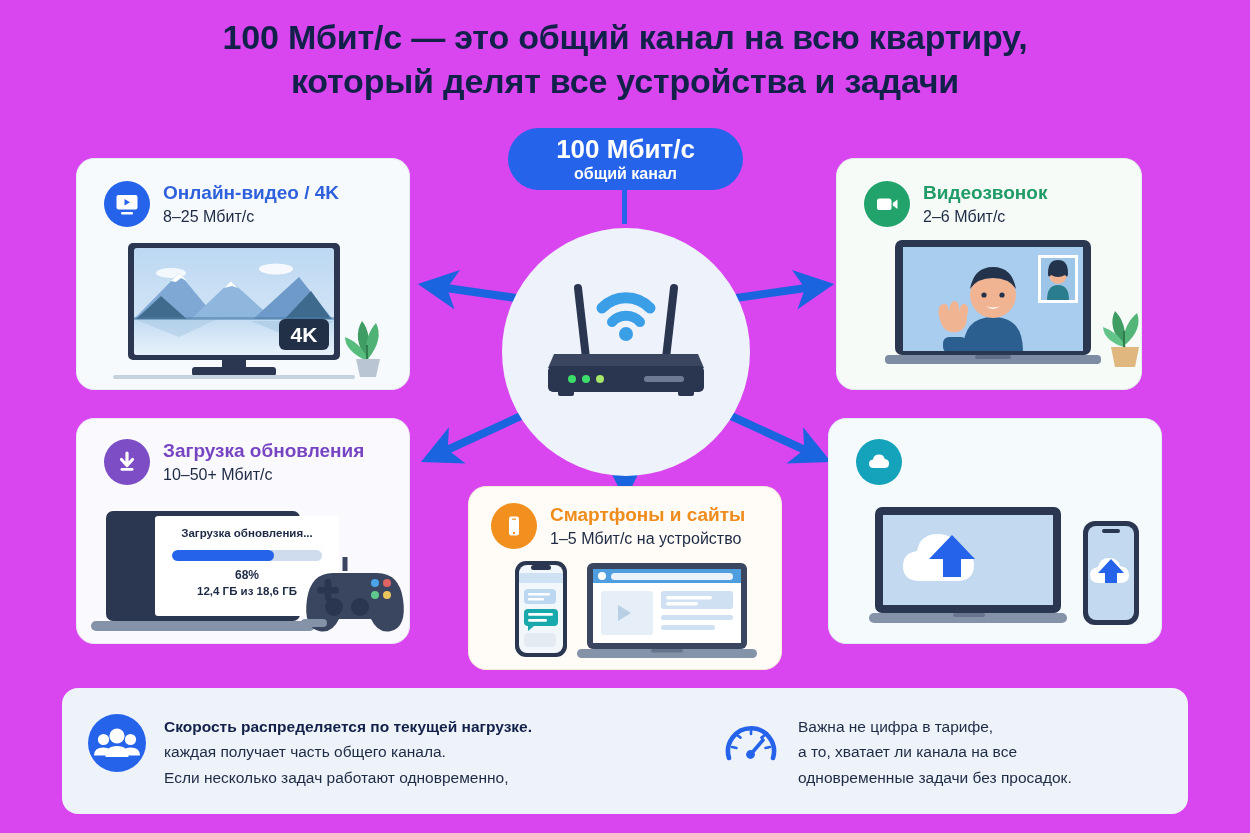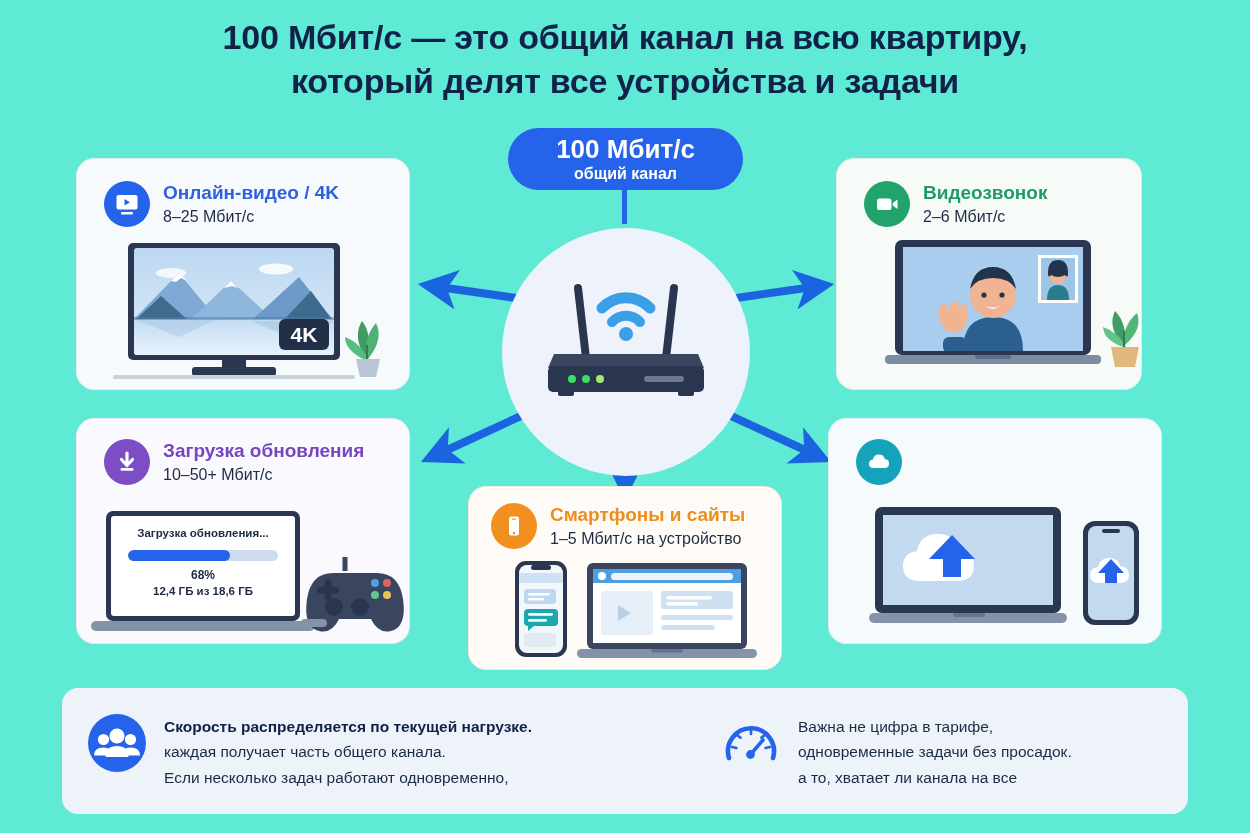--- a/index.html
+++ b/index.html
@@ -3,21 +3,21 @@
 <meta charset="utf-8">
 <title>100 Мбит/с — общий канал</title>
 <style>
   * { box-sizing: border-box; margin: 0; padding: 0; }
   html, body {
     width: 1250px; height: 833px;
     background: #ffffff;
     font-family: "Liberation Sans", "DejaVu Sans", sans-serif;
     overflow: hidden;
   }
-  #stage { position: relative; width: 1250px; height: 833px; background: #5eead4; }
+  #stage { position: relative; width: 1250px; height: 833px; background: #d946ef; }
 
   
   .title {
     position: absolute; left: 0; top: 16px; width: 1250px;
     text-align: center;
     font-size: 34px; font-weight: 700; line-height: 1.28;
     color: #12214a; letter-spacing: -0.2px;
   }
   .title .l2 { display: block; }
 
@@ -274,21 +274,21 @@
           <rect x="6.5" y="19" width="13" height="2.8" rx="1.4" fill="#fff"></rect>
         </svg>
       </div>
       <div>
         <div class="card-title t-purple">Загрузка обновления</div>
         <div class="card-sub">10–50+ Мбит/с</div>
       </div>
     </div>
 
     <div style="position:absolute;left:29px;top:92px;width:194px;height:110px;background:#2b3750;border-radius:7px;padding:5px;">
-      <div style="background:#fff;width:100%;height:100%;border-radius:3px;padding-top:11px;">
+      <div style="background:#fff;width:100%;height:100%;border-radius:3px;padding-top:11px;margin-left:44px;">
         <div style="text-align:center;font-size:11.5px;color:#1d2a44;font-weight:600;">Загрузка обновления...</div>
         <div style="margin:11px auto 0;width:150px;height:11px;border-radius:6px;background:#cfdced;overflow:hidden;">
           <div style="width:68%;height:100%;border-radius:6px;background:#2563eb;"></div>
         </div>
         <div style="text-align:center;font-size:12px;color:#1d2a44;font-weight:700;margin-top:7px;">68%</div>
         <div style="text-align:center;font-size:11.5px;color:#1d2a44;font-weight:600;margin-top:3px;">12,4 ГБ из 18,6 ГБ</div>
       </div>
     </div>
     <div style="position:absolute;left:14px;top:202px;width:224px;height:10px;border-radius:5px;background:#8593a9;"></div>
 
@@ -407,20 +407,20 @@
           <path d="M15,21 L18.5,23.6"></path>
           <path d="M29,15.5 L29,20"></path>
           <path d="M43,21 L39.5,23.6"></path>
           <path d="M48,33 L43.5,34"></path>
         </g>
         <path d="M29,40 L41,26" stroke="#2563eb" stroke-width="3.6" stroke-linecap="round" fill="none"></path>
         <circle cx="28.5" cy="40.5" r="4.4" fill="#2563eb"></circle>
       </svg>
       <div class="f-text">
         <div>Важна не цифра в тарифе,</div>
+        <div>а то, хватает ли канала на все</div>
         <div>одновременные задачи без просадок.</div>
-        <div>а то, хватает ли канала на все</div>
       </div>
     </div>
 
   </div>
 
 </div>
 
 </body></html>

